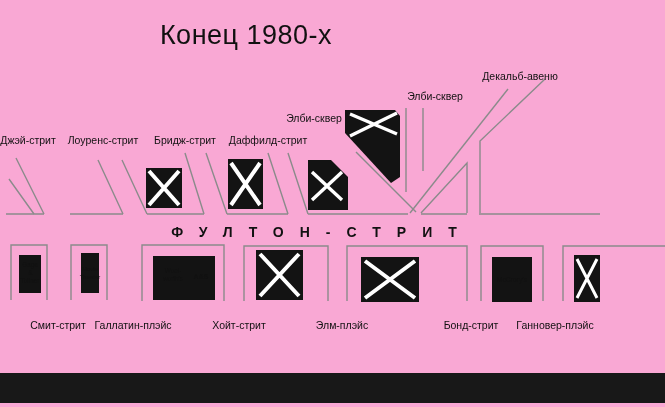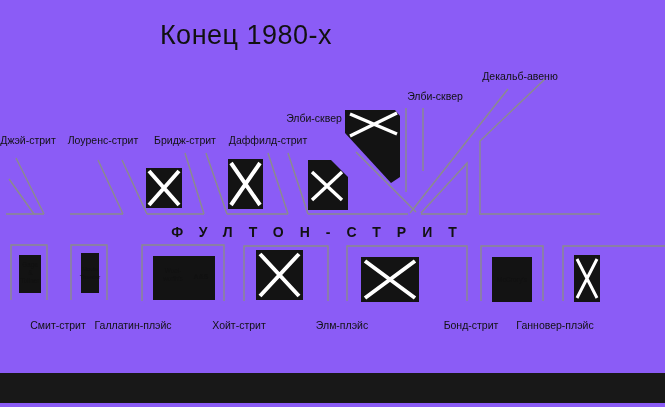--- a/index.html
+++ b/index.html
@@ -1,16 +1,16 @@
 <!DOCTYPE html>
 <html><head>
 <meta charset="utf-8">
 <style>
   html,body{margin:0;padding:0;background:#fff;}
-  .stage{position:relative;width:665px;height:407px;background:#8b5cf6;overflow:hidden;
+  .stage{position:relative;width:665px;height:407px;background:#f9a8d4;overflow:hidden;
          font-family:"Liberation Sans", sans-serif;}
   svg{display:block;}
   text{fill:#111;}
   .t-title{font-size:27px;letter-spacing:0.5px;}
   .t-street{font-size:10.5px;}
   .t-fulton{font-size:14px;font-weight:bold;letter-spacing:16px;}
   .t-bldg{font-size:6.3px;}
   .t-bldg-sm{font-size:6px;}
   .t-as{font-size:7px;font-weight:bold;}
   .t-mc{font-size:6.8px;}

